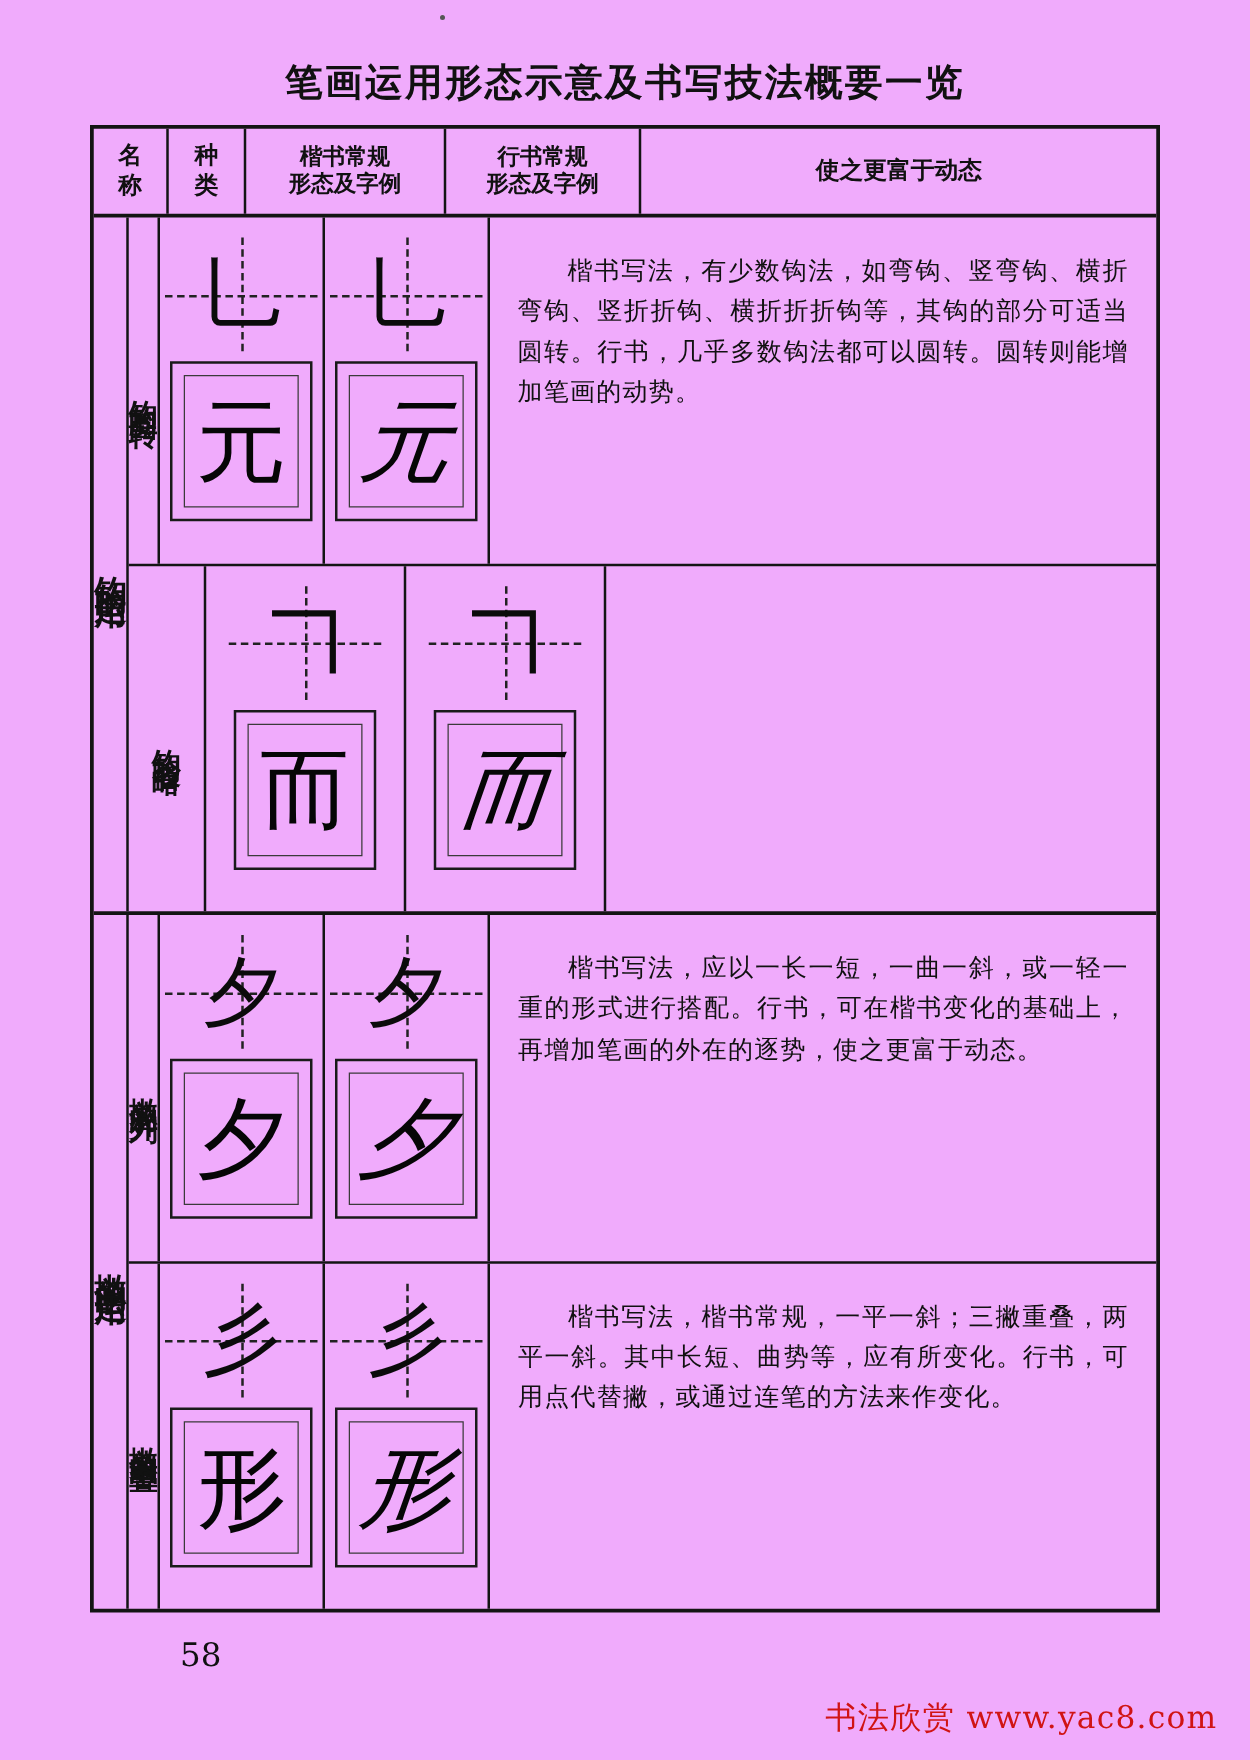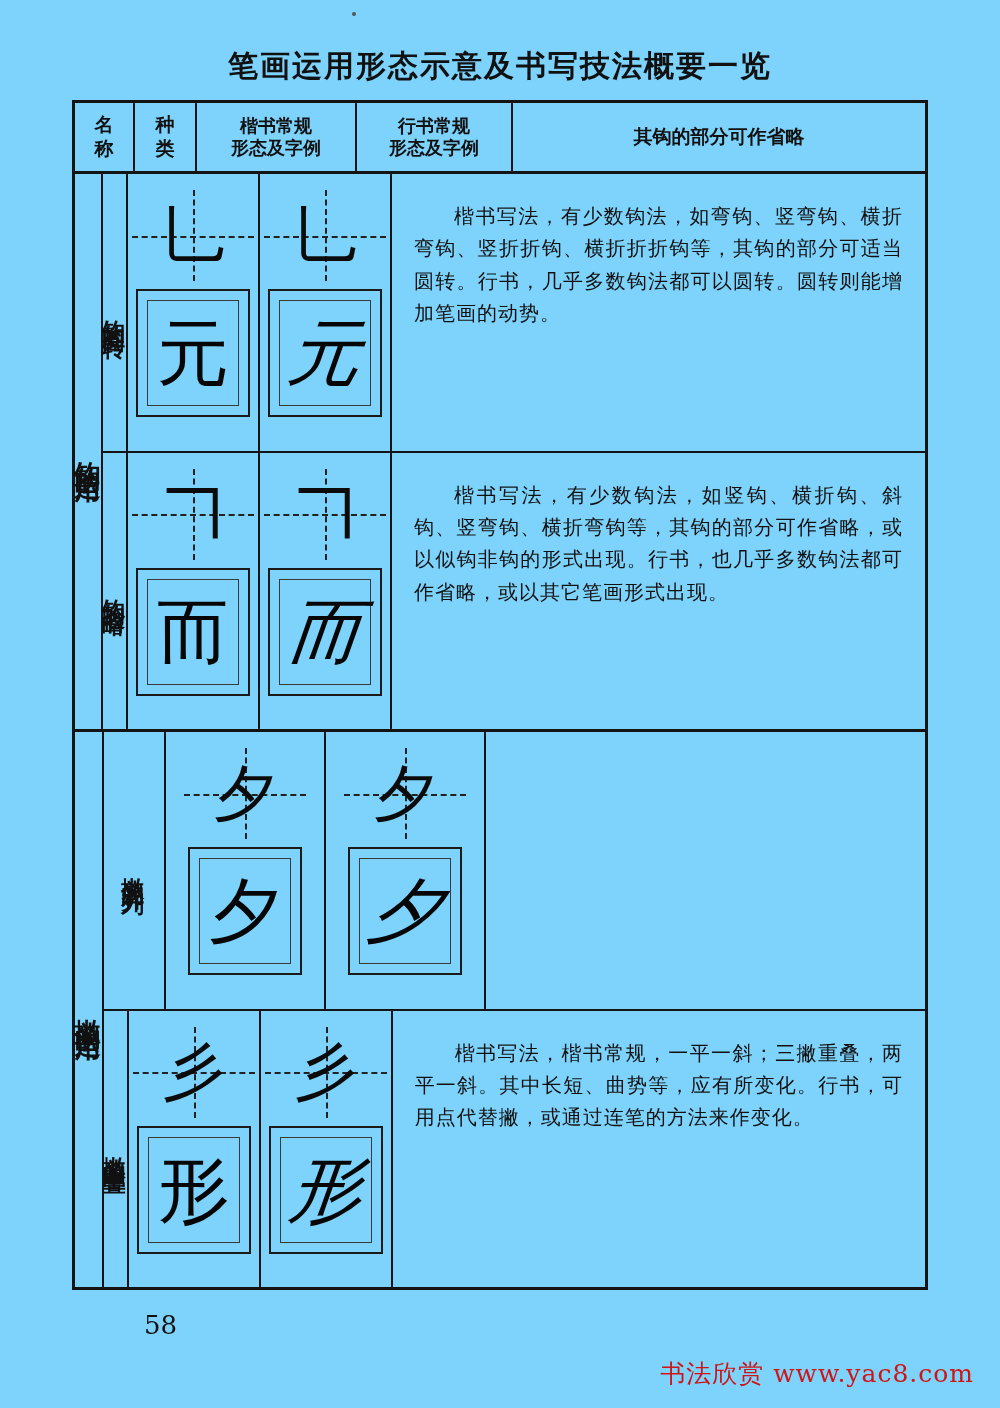--- a/index.html
+++ b/index.html
@@ -12,21 +12,21 @@
     height: 1408px;
     position: relative;
     font-family: "DejaVu Sans", "Liberation Sans", sans-serif;
     color: #111;
     overflow: hidden;
   }
 
   .page {
     position: absolute;
     inset: 0;
-    background: #7dd3fc;
+    background: #f0abfc;
   }
 
   
   .page-title {
     position: absolute;
     top: 46px;
     left: 0;
     width: 100%;
     text-align: center;
     font-family: "DejaVu Serif", "Liberation Serif", serif;
@@ -278,21 +278,21 @@
           <div>楷书常规</div>
           <div>形态及字例</div>
         </div>
       </div>
       <div class="head-cell c-xing small">
         <div>
           <div>行书常规</div>
           <div>形态及字例</div>
         </div>
       </div>
-      <div class="head-cell c-desc">其钩的部分可作省略</div>
+      <div class="head-cell c-desc">使之更富于动态</div>
     </div>
 
     <div class="body-rows">
 
       <div class="group">
         <div class="group-name">
           <div class="vtext">钩的运用</div>
         </div>
         <div class="group-rows">
 
@@ -346,23 +346,20 @@
               <div class="stroke-demo">
                 <div class="hline"></div>
                 <div class="vline"></div>
                 <div class="glyph">𠃍</div>
               </div>
               <div class="char-box">
                 <div class="inner"></div>
                 <div class="ch cursive">而</div>
               </div>
             </div>
-            <div class="cell-desc">
-              <span class="indent">楷书写法，有少数钩法，如竖钩、横折钩、斜钩、竖弯钩、横折弯钩等，其钩的部分可作省略，或以似钩非钩的形式出现。行书，也几乎多数钩法都可作省略，或以其它笔画形式出现。</span>
-            </div>
           </div>
 
         </div>
       </div>
 
       <div class="group">
         <div class="group-name">
           <div class="vtext">撇的运用</div>
         </div>
         <div class="group-rows">
@@ -386,20 +383,23 @@
               <div class="stroke-demo">
                 <div class="hline"></div>
                 <div class="vline"></div>
                 <div class="glyph">夕</div>
               </div>
               <div class="char-box">
                 <div class="inner"></div>
                 <div class="ch cursive">夕</div>
               </div>
             </div>
+            <div class="cell-desc">
+              <span class="indent">楷书写法，应以一长一短，一曲一斜，或一轻一重的形式进行搭配。行书，可在楷书变化的基础上，再增加笔画的外在的逐势，使之更富于动态。</span>
+            </div>
           </div>
 
           <div class="row">
             <div class="cell-kind">
               <div class="vtext kind">撇的重叠</div>
             </div>
             <div class="cell-ex">
               <div class="stroke-demo">
                 <div class="hline"></div>
                 <div class="vline"></div>

